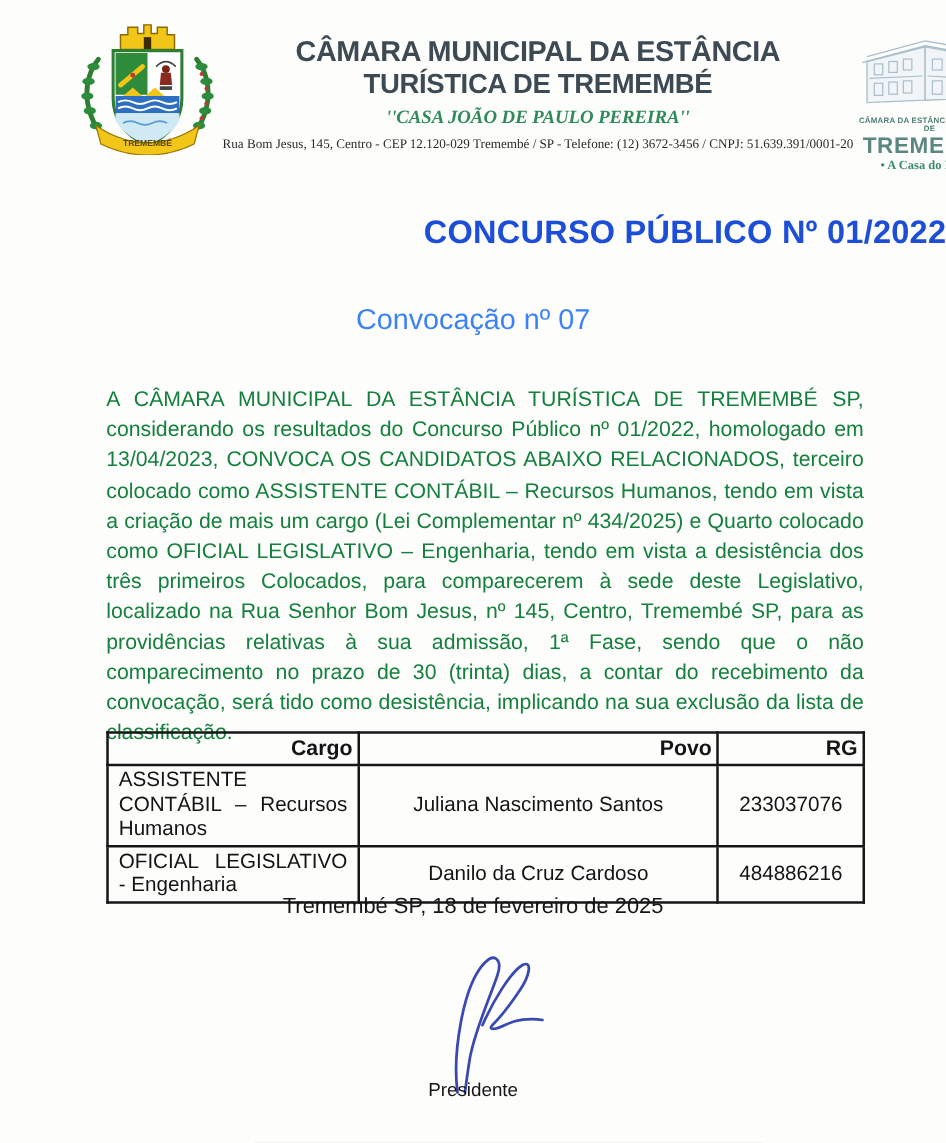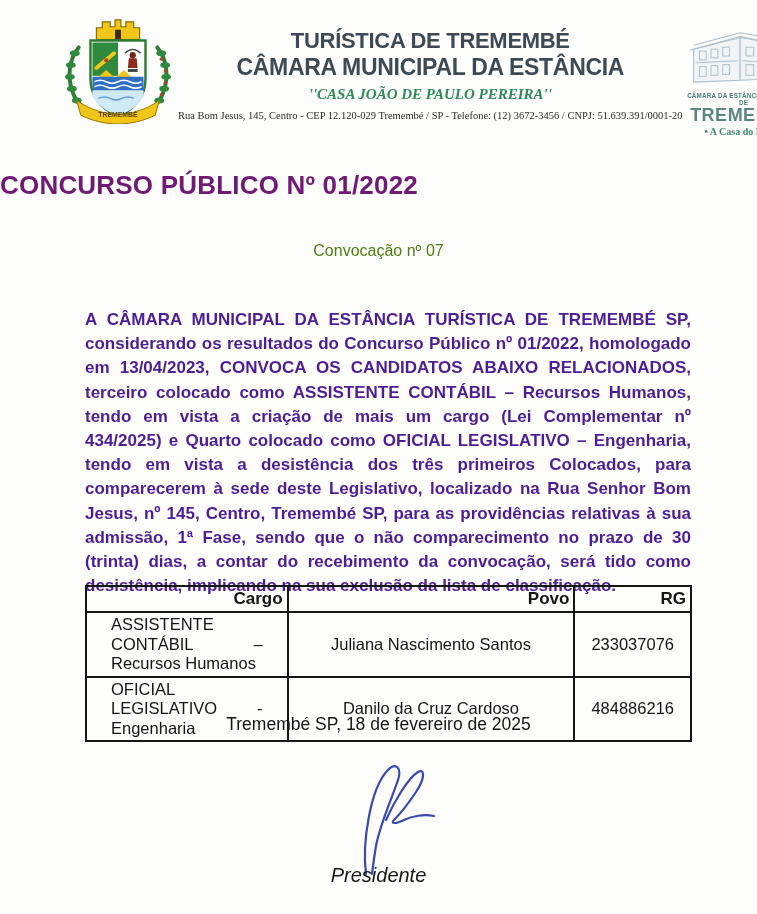--- a/index.html
+++ b/index.html
@@ -17,40 +17,40 @@
   .seal{width:120px;height:110px;flex:0 0 auto;}
   .org-block{flex:1 1 auto;text-align:center;padding-top:14px;}
   .org-line{font-weight:bold;color:#3d4a54;font-size:23px;line-height:26px;letter-spacing:-0.3px;}
   .motto{margin-top:6px;font-family:"Liberation Serif","DejaVu Serif",serif;font-style:italic;font-weight:bold;color:#2f8a5a;font-size:15px;}
   .address{margin-top:7px;font-family:"Liberation Serif","DejaVu Serif",serif;color:#2b2b2b;font-size:10.5px;white-space:nowrap;}
   .right-logo{width:122px;flex:0 0 auto;text-align:center;padding-top:10px;}
   .logo-small{font-size:6.3px;font-weight:bold;color:#4d7d76;letter-spacing:.2px;margin-top:2px;}
   .logo-large{font-size:18px;font-weight:bold;color:#5c8780;letter-spacing:.5px;line-height:19px;}
   .logo-tag{font-family:"Liberation Serif","DejaVu Serif",serif;font-weight:bold;font-size:10px;color:#3c8a68;margin-top:1px;}
   
-  .doc-title{position:absolute;top:170px;left:0;width:100%;text-align:left;font-size:26px;font-weight:bold;color:#701a75;letter-spacing:.2px;}
-  .doc-subtitle{position:absolute;top:242px;left:0;width:100%;text-align:center;font-size:16px;color:#4d7c0f;}
+  .doc-title{position:absolute;top:170px;left:0;width:100%;text-align:right;font-size:26px;font-weight:bold;color:#1d4ed8;letter-spacing:.2px;}
+  .doc-subtitle{position:absolute;top:242px;left:0;width:100%;text-align:center;font-size:23px;color:#3b82f6;}
   .body-text{
     position:absolute;top:308px;left:85px;width:606px;
-    font-size:17px;line-height:24.2px;text-align:justify;color:#4c1d95;font-weight:bold;
+    font-size:17px;line-height:24.2px;text-align:justify;color:#15803d;
   }
   
   .call-table{position:absolute;top:585px;left:85px;width:607px;border-collapse:collapse;}
   .call-table th,.call-table td{border:2px solid #161616;font-size:16.5px;color:#141414;}
   .call-table th{font-weight:bold;text-align:right;padding:2px 4px;font-size:17px;}
   .col-cargo{width:203px;}
   .col-nome{width:292px;}
   .col-rg{width:108px;}
-  .cell-cargo{text-align:justify;padding:2px 24px;line-height:19.5px;}
+  .cell-cargo{text-align:justify;padding:2px 8px;line-height:19.5px;}
   .cell-nome,.cell-rg{text-align:center;padding:2px 16px;}
   
   .dateline{position:absolute;top:714px;left:0;width:100%;text-align:center;font-size:17.5px;color:#161616;}
   .signature-svg{position:absolute;top:758px;left:336px;width:112px;height:118px;}
   .signer-name{position:absolute;top:843px;left:0;width:100%;text-align:center;font-size:17.5px;color:#161616;}
-  .signer-title{position:absolute;top:864px;left:0;width:100%;text-align:center;font-size:20px;color:#161616;font-style:italic;}
+  .signer-title{position:absolute;top:864px;left:0;width:100%;text-align:center;font-size:15px;color:#161616;}
 </style>
 </head>
 <body>
 
 <div class="page">
 
   <div class="letterhead">
 
     <svg class="seal" viewBox="0 0 120 112">
 
@@ -96,22 +96,22 @@
       <path d="M36 69 q6 -3 12 0 q6 3 12 0 q6 -3 12 0 q6 3 12 0" fill="none" stroke="#fff" stroke-width="1.6"></path>
       <path d="M36 74 q6 -3 12 0 q6 3 12 0 q6 -3 12 0 q6 3 12 0" fill="none" stroke="#fff" stroke-width="1.6"></path>
       <path d="M34 78 H86 V84 C80 94 70 100 60 104 C50 100 40 94 34 84 Z" fill="#cfe9f5"></path>
       <path d="M40 86 q6 -3 12 0 q6 3 12 0 q6 -3 12 0" fill="none" stroke="#5b9bd5" stroke-width="1.4"></path>
 
       <path d="M18 88 C32 98 48 102 60 102 C72 102 88 98 102 88 L98 103 C86 109 72 112 60 112 C48 112 34 109 22 103 Z" fill="#f2c618" stroke="#9a7500" stroke-width="1"></path>
       <text x="60" y="105" font-size="7" font-weight="bold" fill="#5a4500" text-anchor="middle">TREMEMBÉ</text>
     </svg>
 
     <div class="org-block">
+      <div class="org-line">CÂMARA MUNICIPAL DA ESTÂNCIA</div>
       <div class="org-line" style="font-size:22px;">TURÍSTICA DE TREMEMBÉ</div>
-      <div class="org-line">CÂMARA MUNICIPAL DA ESTÂNCIA</div>
       <div class="motto">''CASA JOÃO DE PAULO PEREIRA''</div>
       <div class="address">Rua Bom Jesus, 145, Centro - CEP 12.120-029 Tremembé / SP - Telefone: (12) 3672-3456 / CNPJ: 51.639.391/0001-20</div>
     </div>
 
     <div class="right-logo">
       <svg width="118" height="62" viewBox="0 0 120 64">
         <g stroke="#a9bfcb" stroke-width="1.1" fill="#f1f5f8">
           <polygon points="8,26 56,14 56,58 8,60"></polygon>
           <polygon points="56,14 112,24 112,56 56,58"></polygon>
           <polyline points="4,27 56,13 116,24" fill="none"></polyline>

